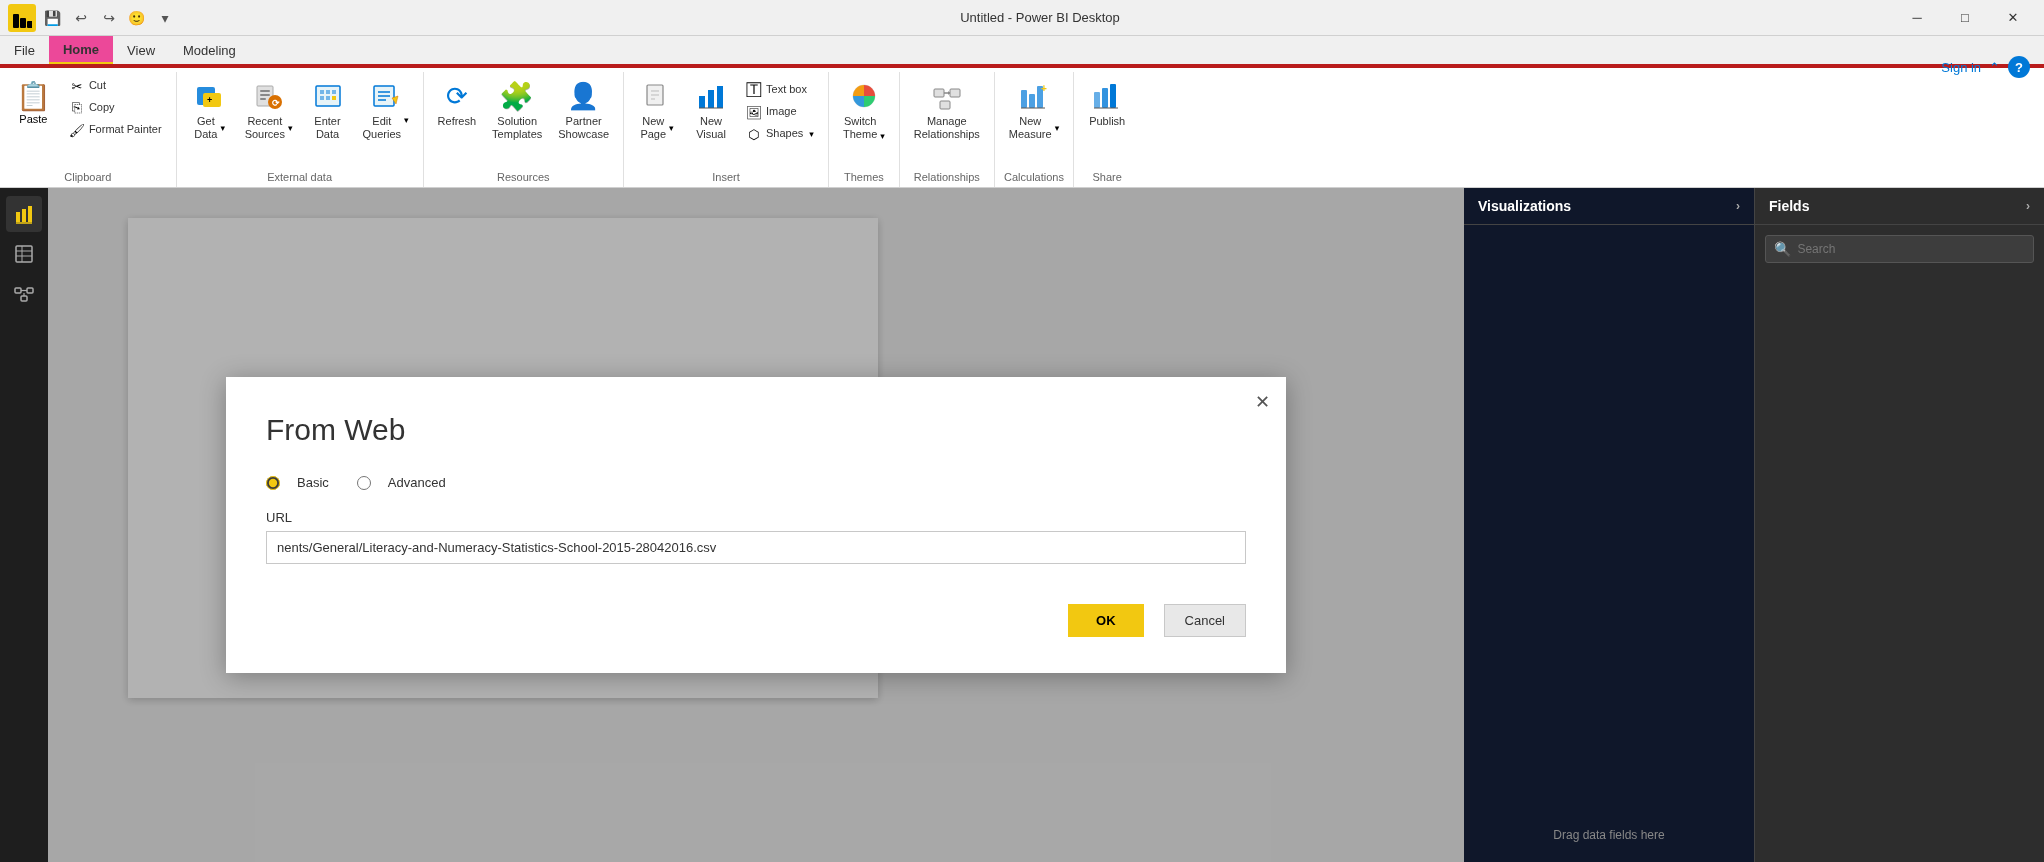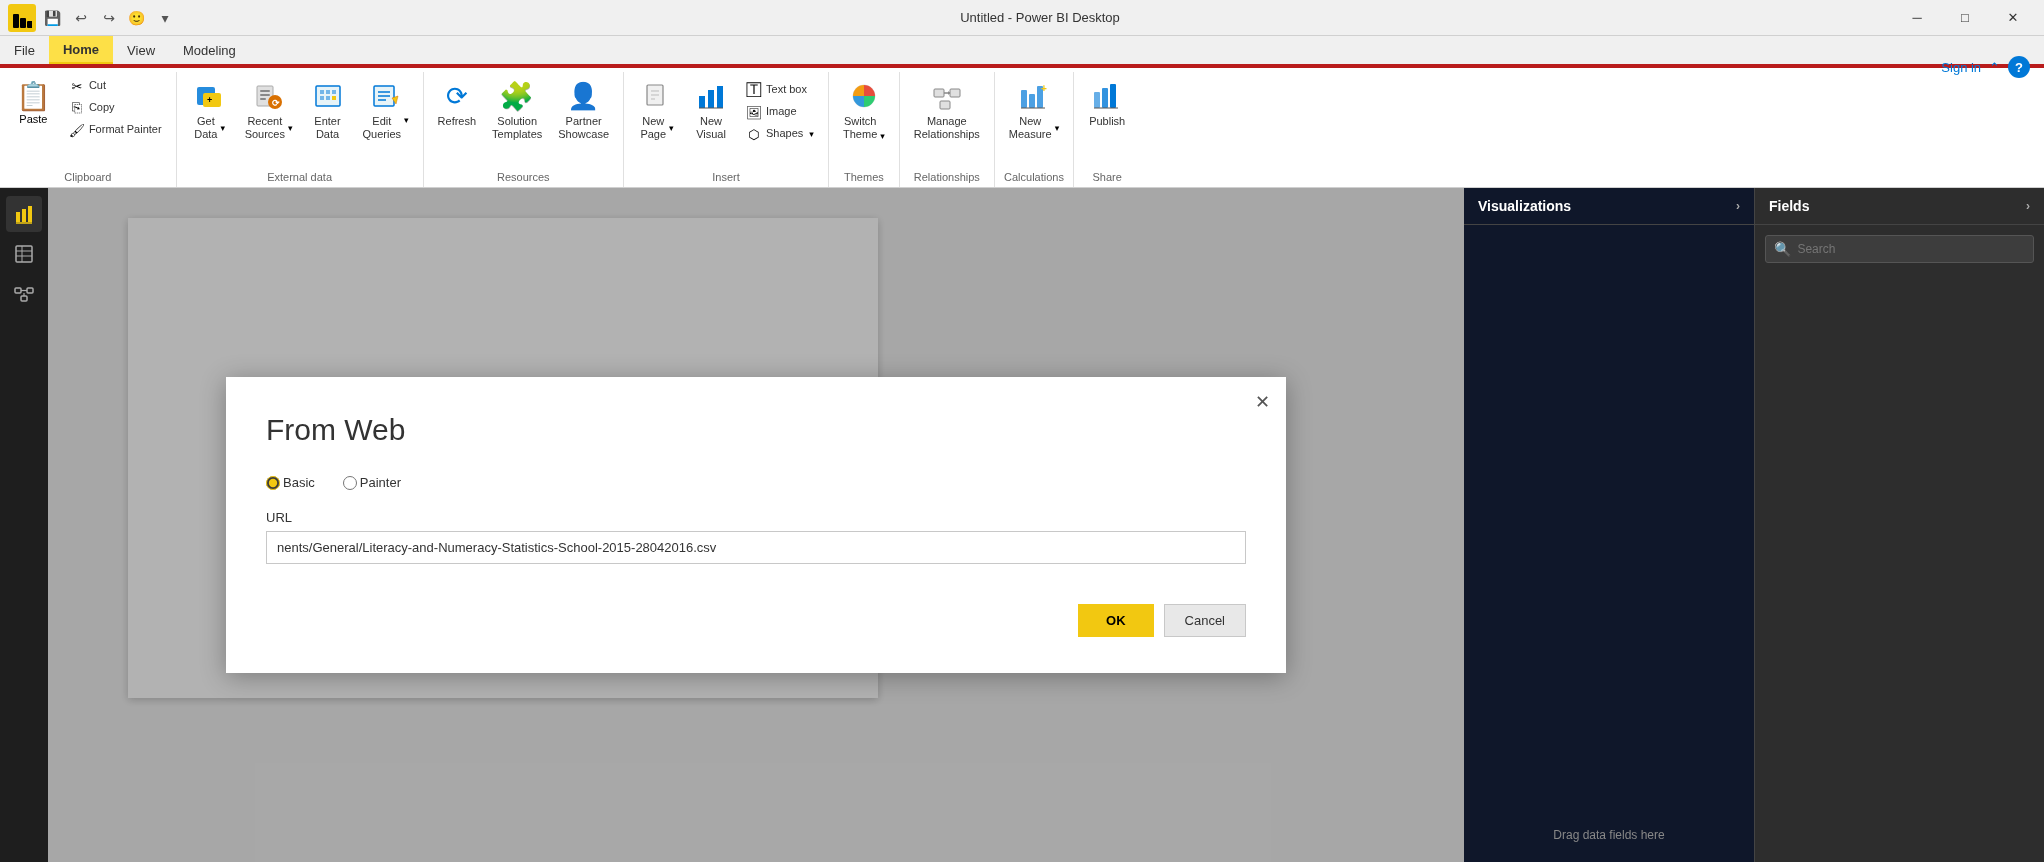--- a/index.html
+++ b/index.html
@@ -43,21 +43,21 @@
       display: flex;
       align-items: stretch;
       border-bottom: 4px solid #b91c1c;
     }
     .menu-item {
       padding: 0 14px;
       display: flex; align-items: center;
       font-size: 13px; cursor: pointer; color: #333;
     }
     .menu-item.active {
-      background: #fde047;
+      background: #ec4899;
       border-bottom: 2px solid #f2c811;
       font-weight: 600;
     }
     .menu-spacer { flex: 1; }
     .sign-in-area {
       display: flex; align-items: center; padding: 0 14px; gap: 8px;
       font-size: 13px; color: #0078d7; cursor: pointer; margin-top: 31px;
     }
     .sign-in-help {
       width: 22px; height: 22px;
@@ -294,42 +294,42 @@
       font-weight: 300;
       color: #333;
       margin-bottom: 28px;
     }
     .radio-group {
       display: flex;
       gap: 28px;
       margin-bottom: 20px;
     }
     .radio-label {
-      display: flex; align-items: center; gap: 3px;
+      display: flex; align-items: center; gap: 17px;
       font-size: 13px; color: #333; cursor: pointer;
     }
     .radio-label input[type="radio"] {
       accent-color: #f2c811;
       width: 14px; height: 14px;
     }
     .url-label {
       font-size: 13px; color: #333; margin-bottom: 6px;
     }
     .url-input {
       width: 100%;
       border: 1px solid #c8c8c8;
       padding: 8px 10px;
       font-size: 13px;
       outline: none;
       color: #333;
     }
     .dialog-buttons {
       display: flex;
       justify-content: flex-end;
-      gap: 10px;
+      gap: 20px;
       margin-top: 40px;
     }
     .btn-ok {
       background: #f2c811;
       border: none;
       padding: 8px 28px;
       font-size: 13px;
       font-weight: 600;
       cursor: pointer;
       color: #000;
@@ -655,21 +655,21 @@
         <div class="dialog-close">✕</div>
         <div class="dialog-title">From Web</div>
 
         <div class="radio-group">
           <label class="radio-label">
             <input type="radio" name="mode" checked="" style="">
             <span>Basic</span>
           </label>
           <label class="radio-label">
             <input type="radio" name="mode" style="">
-            <span>Painter</span>
+            <span>Advanced</span>
           </label>
         </div>
 
         <div class="url-label">URL</div>
         <input class="url-input" type="text" value="nents/General/Literacy-and-Numeracy-Statistics-School-2015-28042016.csv" style="">
 
         <div class="dialog-buttons">
           <button class="btn-ok">OK</button>
           <button class="btn-cancel">Cancel</button>
         </div>

